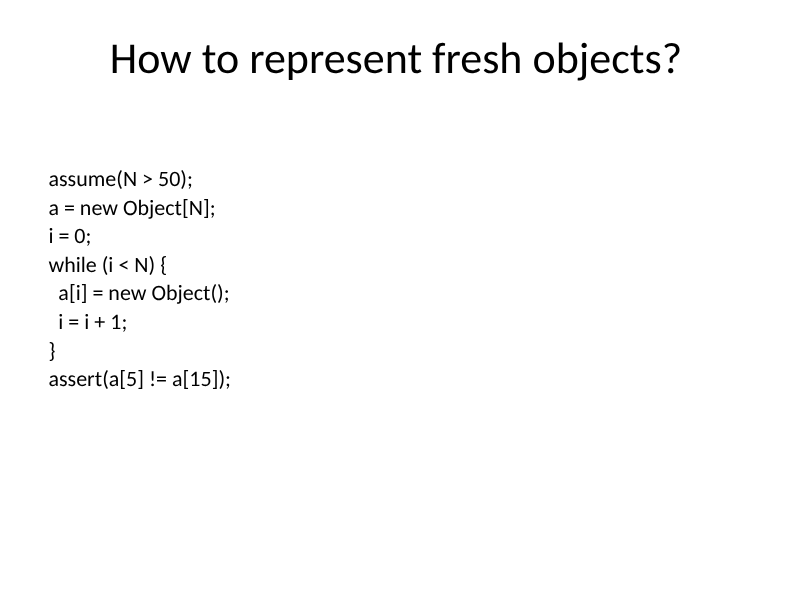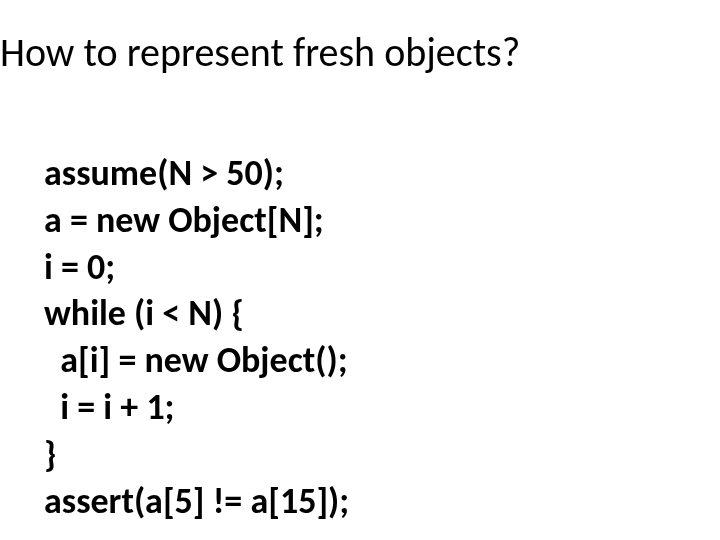--- a/index.html
+++ b/index.html
@@ -16,33 +16,33 @@
     width: 720px;
     height: 540px;
     position: relative;
     box-sizing: border-box;
   }
   .title {
     position: absolute;
     top: 28px;
     left: 0;
     width: 100%;
+    text-align: center;
     font-size: 40px;
     font-weight: 400;
     letter-spacing: 0px;
   }
   .code-block {
     position: absolute;
     top: 150px;
     left: 44px;
-    font-size: 36px;
+    font-size: 20px;
     line-height: 1.3;
     white-space: pre;
     font-family: Calibri, "Segoe UI", Arial, sans-serif;
-    font-weight: bold;
   }
 </style>
 </head>
 <body>
 
 <div class="slide">
   <div class="title">How to represent fresh objects?</div>
 
   <div class="code-block"><span>assume(N &gt; 50);</span>
 <span>a = new Object[N];</span>

